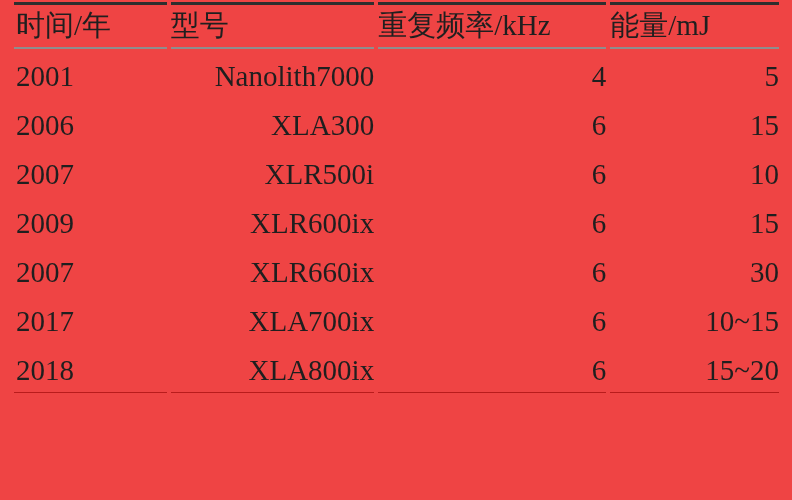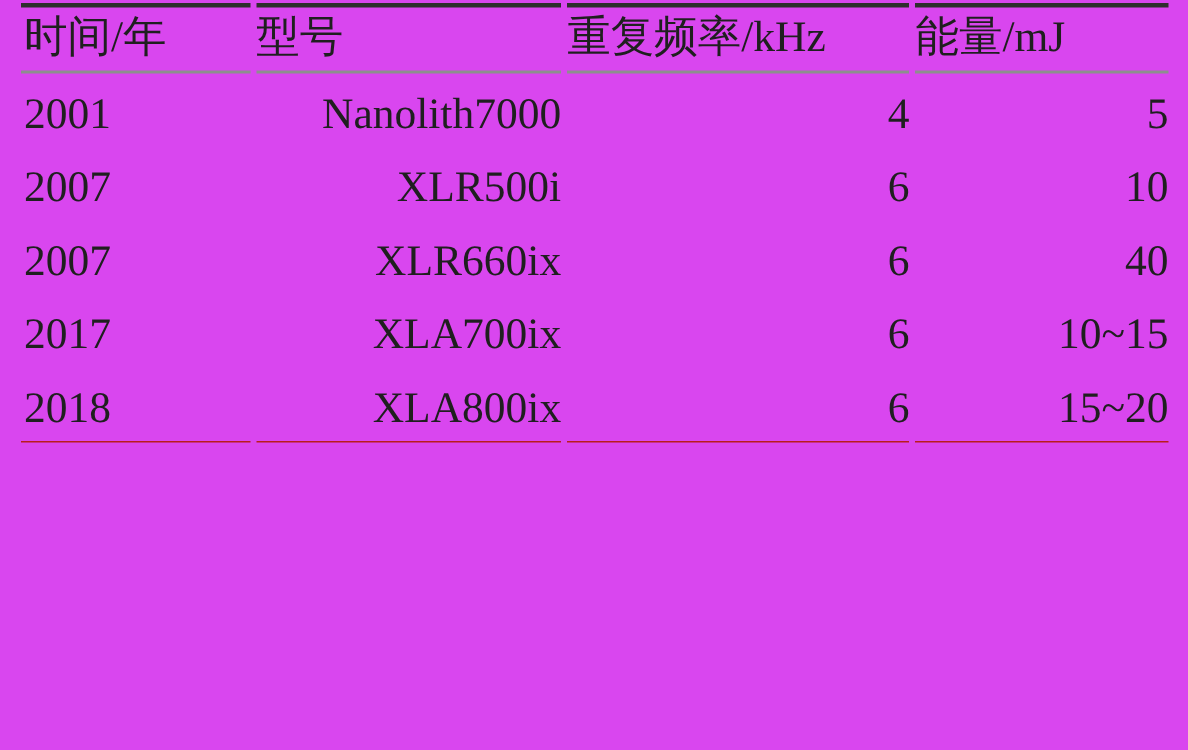--- a/index.html
+++ b/index.html
@@ -7,21 +7,21 @@
     padding: 0;
     background: #ffffff;
     width: 792px;
     height: 500px;
     overflow: hidden;
   }
   .page {
     position: relative;
     width: 792px;
     height: 500px;
-    background: #d946ef;
+    background: #ef4444;
     font-family: "Liberation Serif", "DejaVu Serif", serif;
     color: #1f1f1f;
   }
   .table-wrap {
     position: absolute;
     left: 10px;
     top: 2px;
     width: 773px;
   }
   table.data-table {
@@ -78,30 +78,42 @@
         </tr>
       </thead>
       <tbody>
         <tr>
           <td class="col-year">2001</td>
           <td>Nanolith7000</td>
           <td>4</td>
           <td>5</td>
         </tr>
         <tr>
+          <td class="col-year">2006</td>
+          <td>XLA300</td>
+          <td>6</td>
+          <td>15</td>
+        </tr>
+        <tr>
           <td class="col-year">2007</td>
           <td>XLR500i</td>
           <td>6</td>
           <td>10</td>
         </tr>
         <tr>
+          <td class="col-year">2009</td>
+          <td>XLR600ix</td>
+          <td>6</td>
+          <td>15</td>
+        </tr>
+        <tr>
           <td class="col-year">2007</td>
           <td>XLR660ix</td>
           <td>6</td>
-          <td>40</td>
+          <td>30</td>
         </tr>
         <tr>
           <td class="col-year">2017</td>
           <td>XLA700ix</td>
           <td>6</td>
           <td>10~15</td>
         </tr>
         <tr>
           <td class="col-year">2018</td>
           <td>XLA800ix</td>

